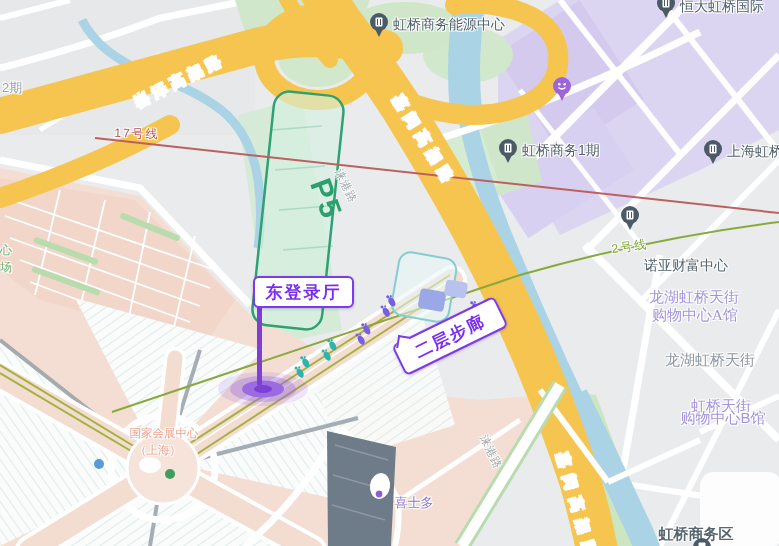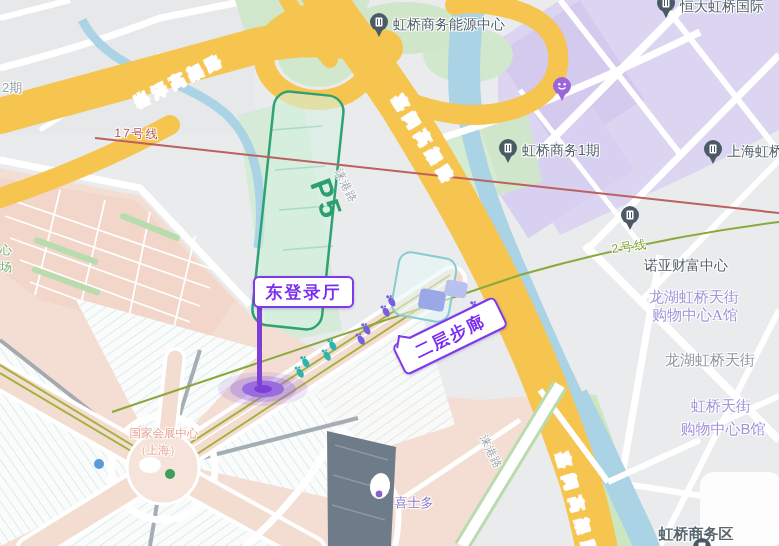--- a/index.html
+++ b/index.html
@@ -271,21 +271,21 @@
 
 <div class="lbl frag-gray" style="left:2px;top:79px;">2期</div>
 <div class="lbl frag-green" style="left:0px;top:242px;">心</div>
 <div class="lbl frag-green" style="left:0px;top:259px;">场</div>
 <div class="lbl necc-lbl" style="left:164px;top:433px;">国家会展中心</div>
 <div class="lbl necc-lbl" style="left:158px;top:450px;">（上海）</div>
 <div class="lbl area-purple" style="left:694px;top:297px;">龙湖虹桥天街</div>
 <div class="lbl area-purple" style="left:695px;top:315px;font-family:Liberation Serif, serif;">购物中心A馆</div>
 <div class="lbl area-gray" style="left:710px;top:360px;">龙湖虹桥天街</div>
 <div class="lbl area-purple" style="left:721px;top:406px;">虹桥天街</div>
-<div class="lbl area-purple" style="left:723px;top:429px;">购物中心B馆</div>
+<div class="lbl area-purple" style="left:723px;top:418px;">购物中心B馆</div>
 <div class="lbl area-darkgray" style="left:696px;top:534px;">虹桥商务区</div>
 <div class="lbl cstore-lbl" style="left:414px;top:503px;">喜士多</div>
 <svg style="position:absolute;left:374px;top:489px;" width="10" height="10">
   <circle cx="5" cy="5" r="4" fill="#8a5fd0" stroke="#fff" stroke-width="1.2"></circle>
 </svg>
 
 <svg class="pin" style="left:369px;top:12px" viewBox="0 0 20 27">
   <polygon points="6,17 14,17 10,25" fill="#4b5a66"></polygon>
       <circle cx="10" cy="10" r="9" fill="#4b5a66"></circle>
   <rect x="6.5" y="5.5" width="7" height="9" rx="1" fill="#fff"></rect>

